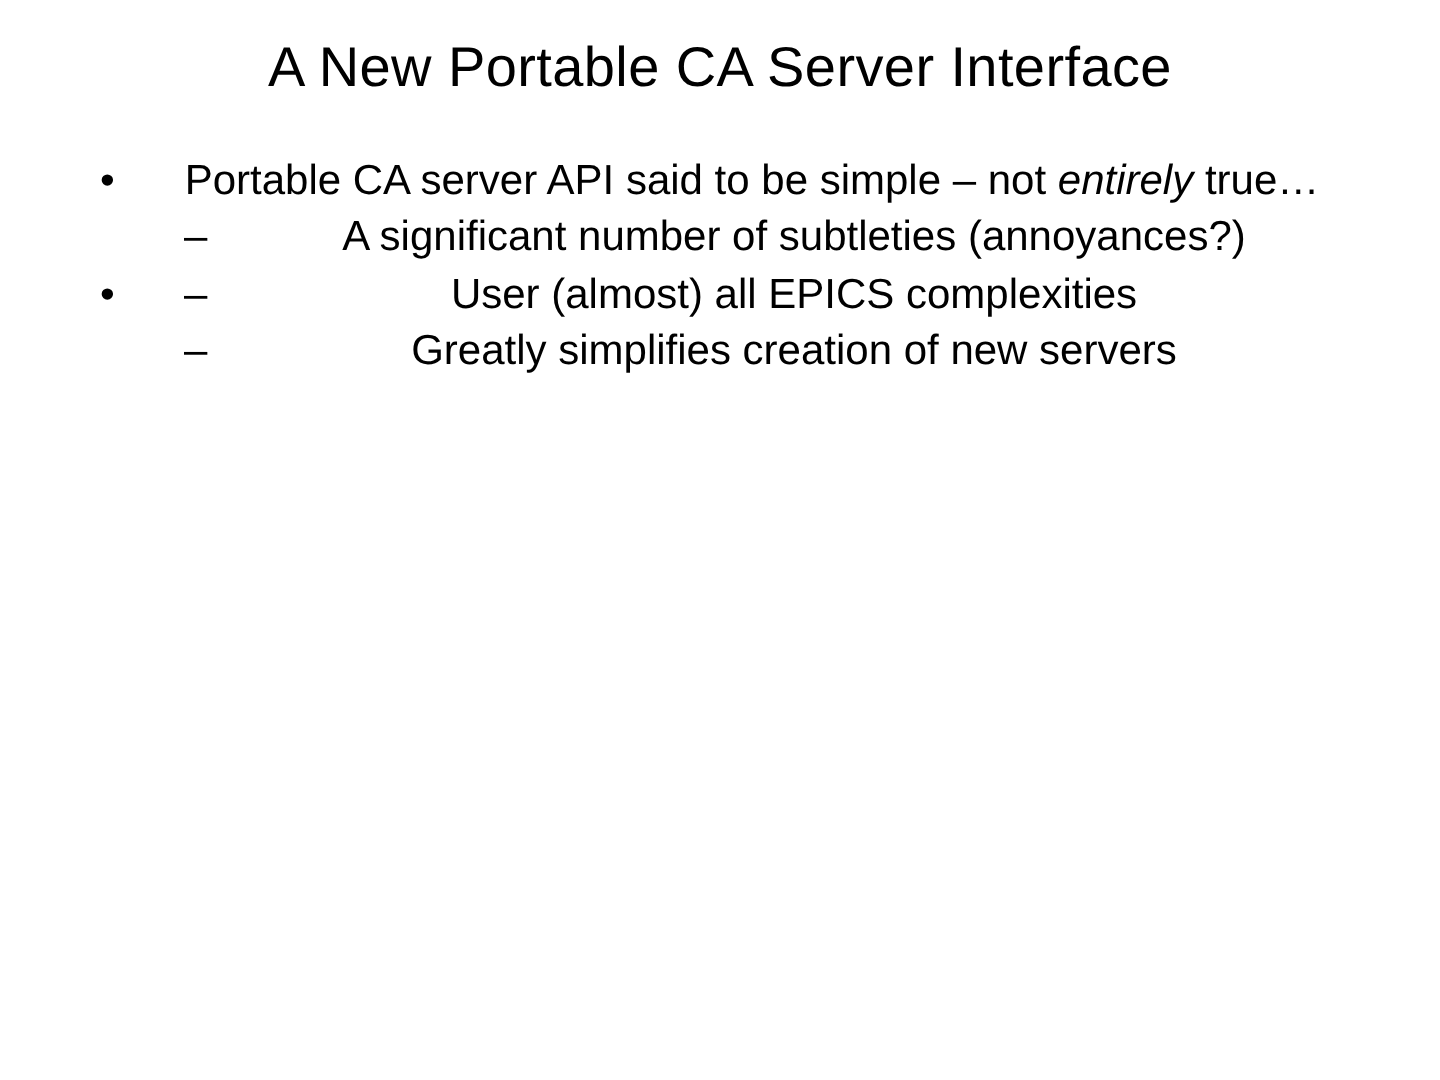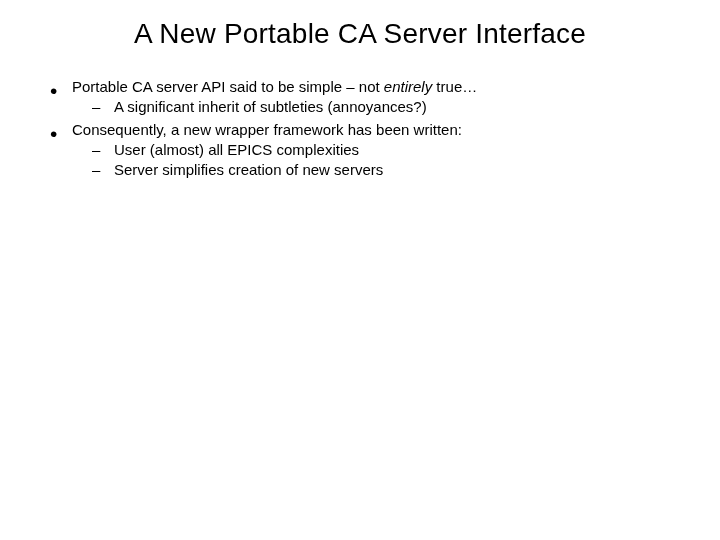--- a/index.html
+++ b/index.html
@@ -22,22 +22,23 @@
     font-size: 28px;
     font-weight: 400;
     text-align: center;
     margin: 0 0 28px 0;
     letter-spacing: 0.2px;
   }
   ul.top {
     list-style: none;
     margin: 0;
     padding: 0 0 0 10px;
-    font-size: 15px;
+    font-size: 21px;
     line-height: 1.22;
+    text-align: center;
   }
   ul.top > li {
     position: relative;
     padding-left: 22px;
     margin: 0 0 4px 0;
   }
   ul.top > li::before {
     content: "•";
     position: absolute;
     left: 0;
@@ -68,27 +69,26 @@
 <body>
 
 <div class="slide">
   <h1 class="title">A New Portable CA Server Interface</h1>
 
   <ul class="top">
 
     <li>
       <span>Portable CA server API said to be simple – not </span><span class="italic">entirely</span><span> true…</span>
       <ul class="sub">
-        <li><span>A significant inherit of subtleties (annoyances?)</span></li>
+        <li><span>A significant number of subtleties (annoyances?)</span></li>
       </ul>
     </li>
 
     <li>
-      <span>Consequently, a new wrapper framework has been written:</span>
       <ul class="sub">
         <li><span>User (almost) all EPICS complexities</span></li>
-        <li><span>Server simplifies creation of new servers</span></li>
+        <li><span>Greatly simplifies creation of new servers</span></li>
       </ul>
     </li>
 
 
   </ul>
 </div>
 
 </body></html>

